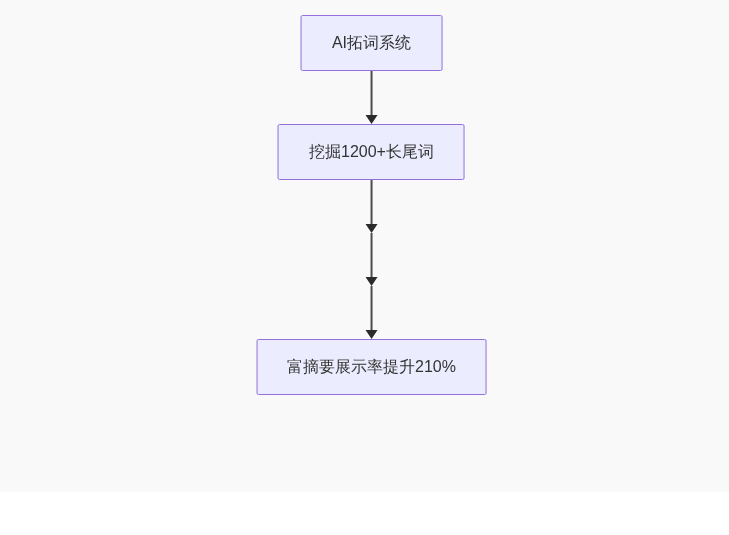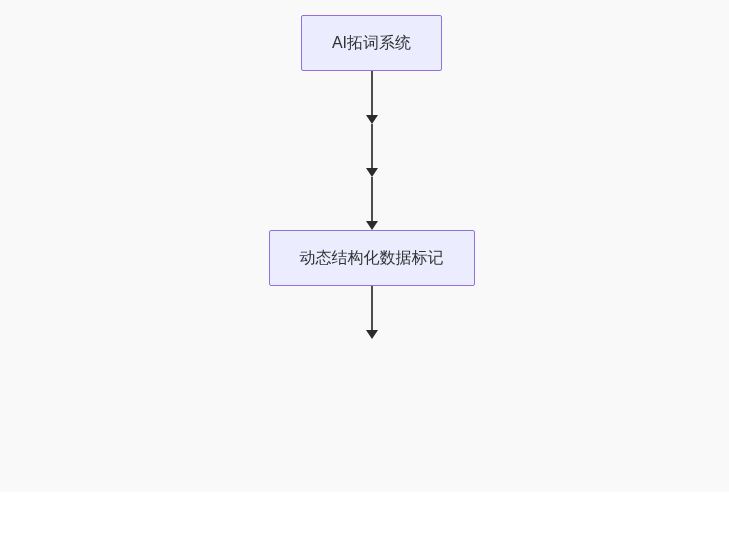--- a/index.html
+++ b/index.html
@@ -77,36 +77,39 @@
 
     <div class="node">
       <span class="node-label">AI拓词系统</span>
     </div>
 
     <div class="connector">
       <div class="arrow-line"></div>
       <div class="arrowhead"></div>
     </div>
 
+    <div class="node">
+      <span class="node-label">挖掘1200+长尾词</span>
+    </div>
+
+    <div class="connector">
+      <div class="arrow-line"></div>
+      <div class="arrowhead"></div>
+    </div>
+
 
     <div class="connector">
       <div class="arrow-line"></div>
       <div class="arrowhead"></div>
     </div>
 
 
     <div class="connector">
       <div class="arrow-line"></div>
       <div class="arrowhead"></div>
     </div>
 
     <div class="node">
-      <span class="node-label">动态结构化数据标记</span>
+      <span class="node-label">富摘要展示率提升210%</span>
     </div>
-
-    <div class="connector">
-      <div class="arrow-line"></div>
-      <div class="arrowhead"></div>
-    </div>
-
 
   </div>
 </div>
 
 </body></html>

